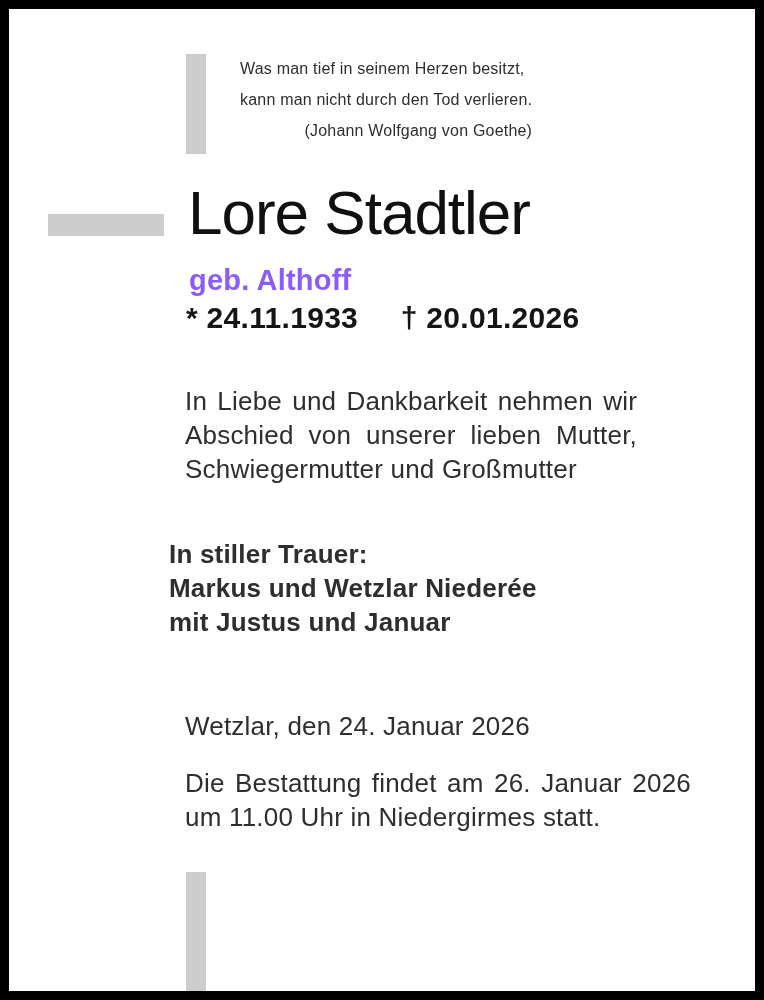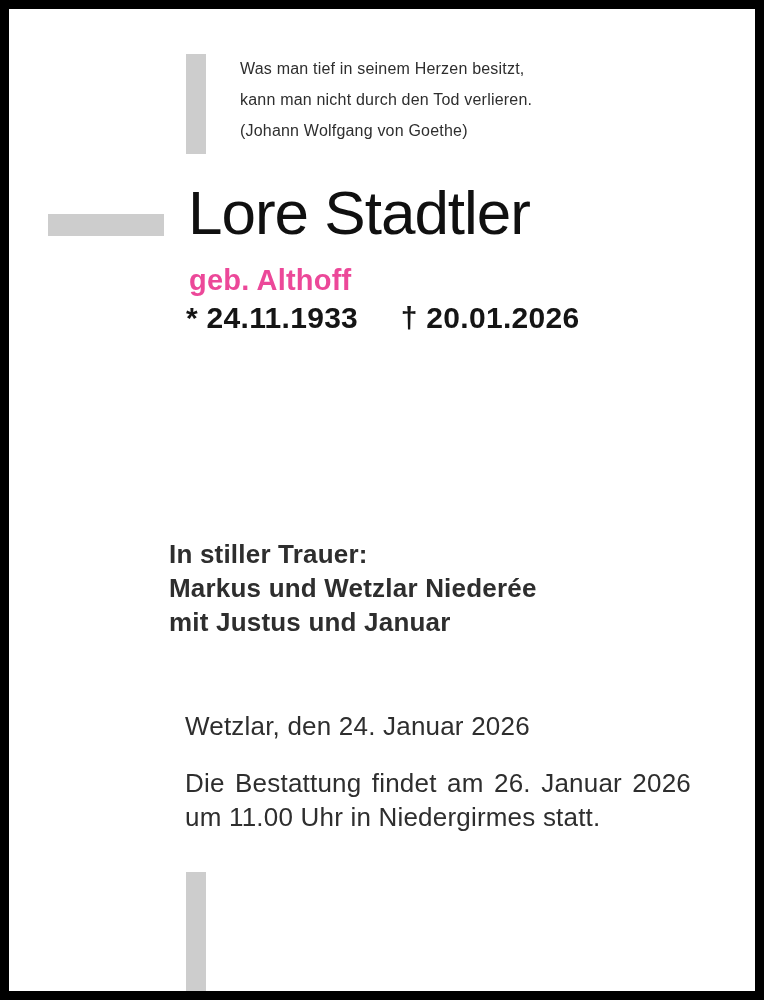--- a/index.html
+++ b/index.html
@@ -33,21 +33,21 @@
     position: absolute;
     left: 231px;
     top: 44px;
     display: inline-block;
     font-size: 16px;
     line-height: 31px;
     font-weight: 300;
     letter-spacing: 0.2px;
     white-space: nowrap;
   }
-  .quote .q-attr { }
+  .quote .q-attr { text-align: right; }
 
   
   .name {
     position: absolute;
     left: 179px;
     top: 168px;
     margin: 0;
     font-size: 62px;
     line-height: 72px;
     font-weight: 400;
@@ -56,21 +56,21 @@
     white-space: nowrap;
   }
   .maiden {
     position: absolute;
     left: 180px;
     top: 254px;
     font-size: 29px;
     line-height: 34px;
     font-weight: 700;
     letter-spacing: 0.2px;
-    color: #ec4899;
+    color: #8b5cf6;
     white-space: nowrap;
   }
   .dates {
     position: absolute;
     left: 177px;
     top: 291px;
     font-size: 30px;
     line-height: 36px;
     font-weight: 700;
     letter-spacing: 0.3px;
@@ -131,20 +131,25 @@
     <div class="q-attr">(Johann Wolfgang von Goethe)</div>
   </div>
 
   <h1 class="name">Lore Stadtler</h1>
   <div class="maiden">geb. Althoff</div>
   <div class="dates">
     <span class="birth">* 24.11.1933</span>
     <span class="death">† 20.01.2026</span>
   </div>
 
+  <div class="farewell bodytext">
+    <div class="line-just">In Liebe und Dankbarkeit nehmen wir</div>
+    <div class="line-just">Abschied von unserer lieben Mutter,</div>
+    <div>Schwiegermutter und Großmutter</div>
+  </div>
 
   <div class="mourners bodytext">
     <div>In stiller Trauer:</div>
     <div>Markus und Wetzlar Niederée</div>
     <div>mit Justus und Januar</div>
   </div>
 
   <div class="placedate bodytext">Wetzlar, den 24. Januar 2026</div>
 
   <div class="funeral bodytext">

